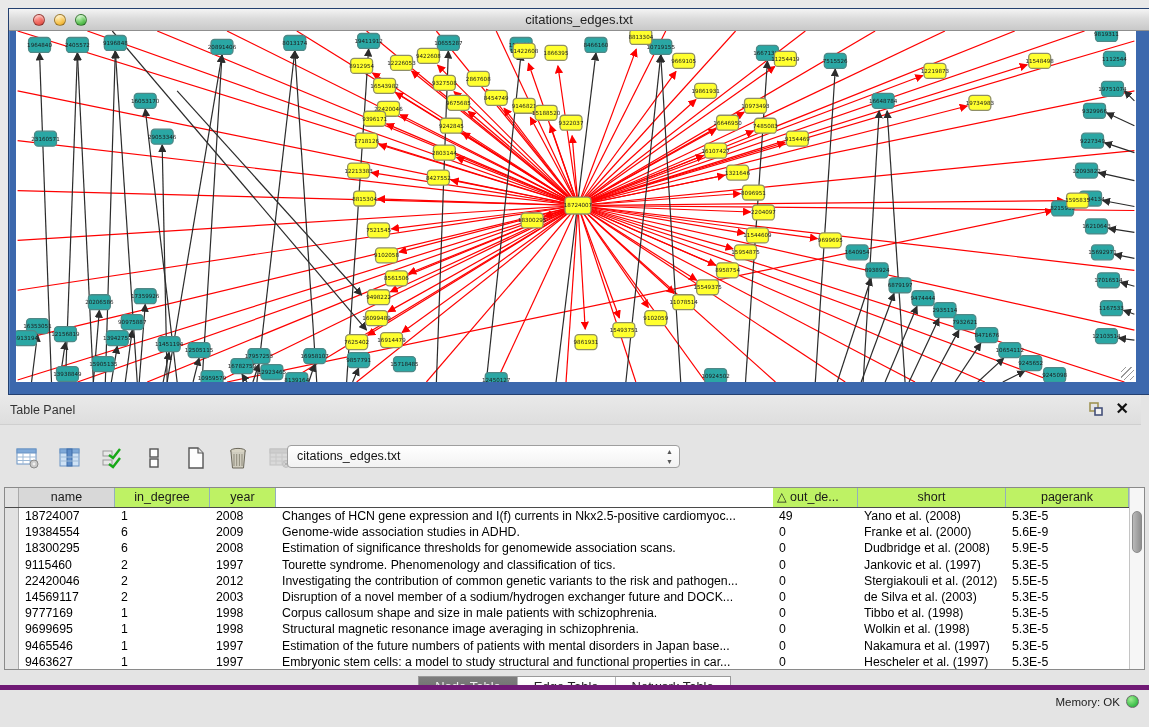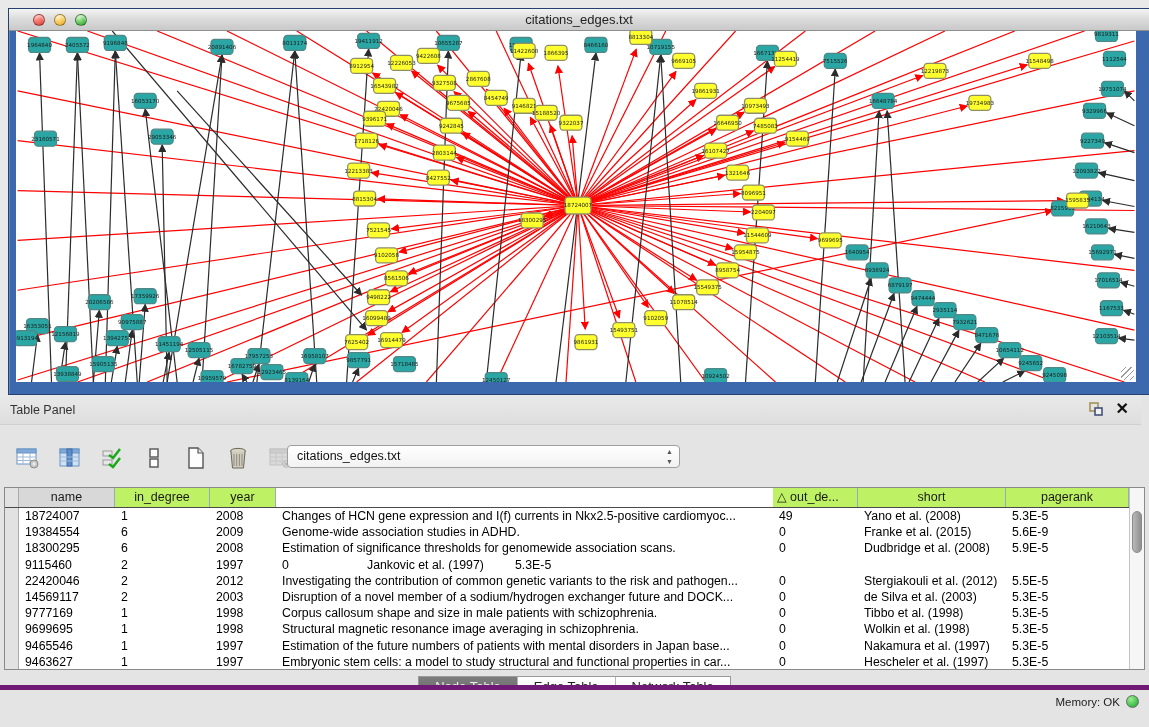--- a/index.html
+++ b/index.html
@@ -819,38 +819,39 @@
           <div class="td" style="width: 148px;">Yano et al. (2008)</div>
           <div class="td" style="width: 123px;">5.3E-5</div>
         </div>
         <div class="tr">
           <div class="td gutter" style="width: 14px; padding: 0px;"></div>
           <div class="td" style="width: 96px;">19384554</div>
           <div class="td" style="width: 95px;">6</div>
           <div class="td" style="width: 66px;">2009</div>
           <div class="td" style="width: 497px;">Genome-wide association studies in ADHD.</div>
           <div class="td" style="width: 85px;">0</div>
-          <div class="td" style="width: 148px;">Franke et al. (2015)</div>
+          <div class="td" style="width: 148px;">Franke et al. (2000)</div>
           <div class="td" style="width: 123px;">5.6E-9</div>
         </div>
         <div class="tr">
           <div class="td gutter" style="width: 14px; padding: 0px;"></div>
           <div class="td" style="width: 96px;">18300295</div>
           <div class="td" style="width: 95px;">6</div>
           <div class="td" style="width: 66px;">2008</div>
           <div class="td" style="width: 497px;">Estimation of significance thresholds for genomewide association scans.</div>
           <div class="td" style="width: 85px;">0</div>
           <div class="td" style="width: 148px;">Dudbridge et al. (2008)</div>
           <div class="td" style="width: 123px;">5.9E-5</div>
         </div>
         <div class="tr">
           <div class="td gutter" style="width: 14px; padding: 0px;"></div>
           <div class="td" style="width: 96px;">9115460</div>
           <div class="td" style="width: 95px;">2</div>
           <div class="td" style="width: 66px;">1997</div>
+          <div class="td" style="width: 497px;">Tourette syndrome. Phenomenology and classification of tics.</div>
           <div class="td" style="width: 85px;">0</div>
           <div class="td" style="width: 148px;">Jankovic et al. (1997)</div>
           <div class="td" style="width: 123px;">5.3E-5</div>
         </div>
         <div class="tr">
           <div class="td gutter" style="width: 14px; padding: 0px;"></div>
           <div class="td" style="width: 96px;">22420046</div>
           <div class="td" style="width: 95px;">2</div>
           <div class="td" style="width: 66px;">2012</div>
           <div class="td" style="width: 497px;">Investigating the contribution of common genetic variants to the risk and pathogen...</div>

